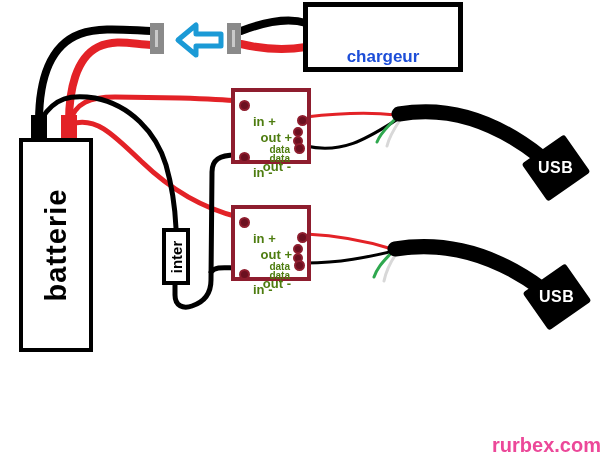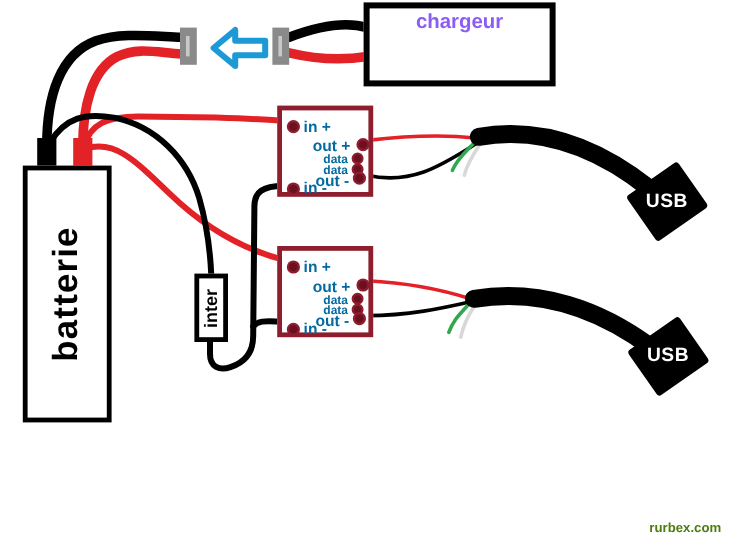--- a/index.html
+++ b/index.html
@@ -5,22 +5,22 @@
   html,body{margin:0;padding:0;background:#fff;}
   .stage{
     position:relative;width:616px;height:462px;background:#ffffff;overflow:hidden;
     font-family:"Liberation Sans",sans-serif;
   }
   .wires{position:absolute;left:0;top:0;width:616px;height:462px;}
   
   .charger{
     position:absolute;left:303px;top:2px;width:150px;height:60px;
     background:#fff;border:5px solid #000;
-    display:flex;flex-direction:column;align-items:center;justify-content:space-between;
-    font-weight:bold;font-size:17px;color:#8b5cf6;line-height:21px;text-align:center;
+    display:flex;flex-direction:column;align-items:center;justify-content:flex-end;
+    font-weight:bold;font-size:17px;color:#1d4ed8;line-height:21px;text-align:center;
   }
   
   .battery{
     position:absolute;left:19px;top:138px;width:66px;height:206px;
     background:#fff;border:4px solid #000;
   }
   .battery-label{
     position:absolute;left:50%;top:50%;
     transform:translate(-50%,-50%) rotate(-90deg);
     font-weight:bold;font-size:29px;color:#000;white-space:nowrap;letter-spacing:1px;
@@ -46,36 +46,36 @@
   .module{
     position:absolute;width:72px;height:68px;background:#fff;
     border:4px solid #8e1d2e;
   }
   .module .dot{
     position:absolute;width:11px;height:11px;border-radius:50%;
     background:#6b1020;border:2px solid #8e1d2e;box-sizing:border-box;
   }
   .module .dot.small{width:10px;height:10px;}
   .module .plabel{
-    position:absolute;font-weight:bold;color:#0369a1;font-size:13px;white-space:nowrap;line-height:13px;
+    position:absolute;font-weight:bold;color:#4d7c0f;font-size:13px;white-space:nowrap;line-height:13px;margin-top:16px;
   }
   .module .plabel.tiny{font-size:10px;line-height:9px;}
   
   .usb{
     position:absolute;width:52px;height:46px;background:#000;border-radius:3px;
     display:flex;align-items:center;justify-content:center;
   }
   .usb .usb-label{
     color:#fff;font-weight:bold;font-size:16px;letter-spacing:0.5px;
     transform:rotate(35deg);
   }
   .usb.one{left:530px;top:145px;transform:rotate(-35deg);}
   .usb.two{left:531px;top:274px;transform:rotate(-35deg);}
   .watermark{
-    position:absolute;right:15px;top:434px;font-weight:bold;font-size:11px;color:#4d7c0f;
+    position:absolute;right:15px;top:434px;font-weight:bold;font-size:20px;color:#ec4899;
   }
 </style>
 </head>
 <body>
 
 <div class="stage">
 
   <svg class="wires" viewBox="0 0 616 462" aria-hidden="true">
 
     <path d="M 39 122 C 39 80 50 45 80 34 C 100 27 125 30 151 31" fill="none" stroke="#000" stroke-width="8" stroke-linecap="round"></path>

